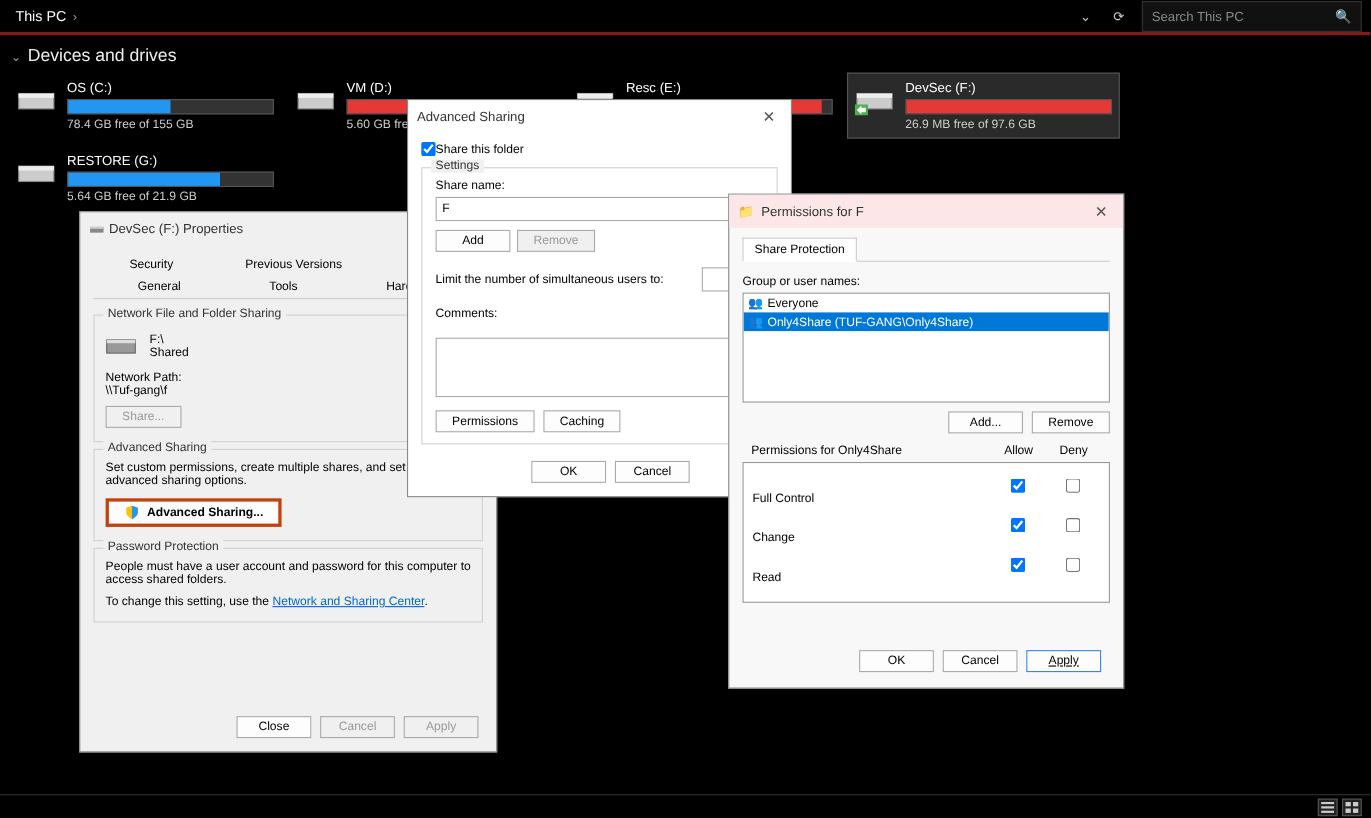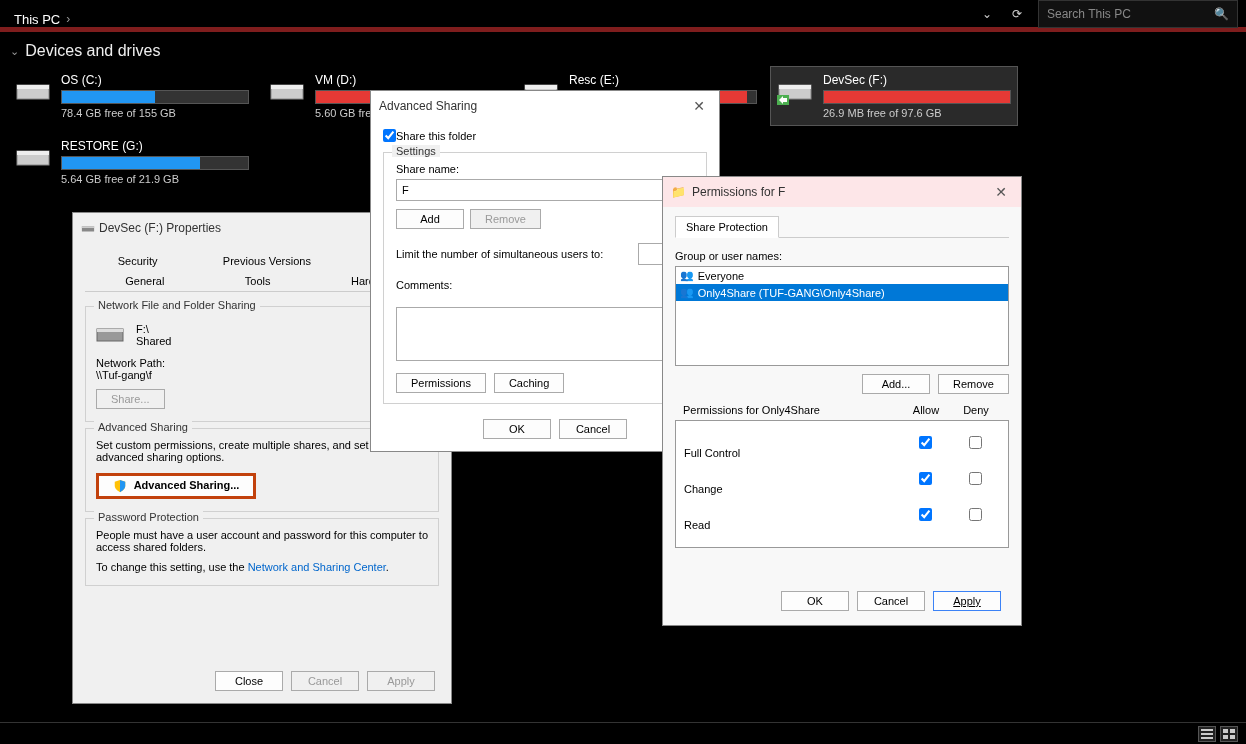--- a/index.html
+++ b/index.html
@@ -1,19 +1,19 @@
 <!DOCTYPE html>
 <html><head>
 <meta charset="utf-8">
 <style>
 * { margin: 0; padding: 0; box-sizing: border-box; font-family: "Segoe UI", Arial, sans-serif; }
 body { background: #000; width: 1246px; height: 744px; overflow: hidden; position: relative; color: #fff; font-size: 12px; }
 
 
-.topbar { height: 32px; display: flex; padding: 12px 8px; border-bottom: 5px solid #7f1d1d; }
+.topbar { height: 32px; display: flex; align-items: center; padding: 12px 8px; border-bottom: 3px solid #7f1d1d; }
 .crumb { color: #fff; font-size: 13px; padding: 0 6px; }
 .crumb-sep { color: #999; }
 .top-right { margin-left: auto; display: flex; align-items: center; gap: 12px; }
 .top-icon { color: #ccc; cursor: pointer; padding: 4px; }
 .searchbox { background: #111; border: 1px solid #333; width: 200px; height: 28px; display: flex; align-items: center; padding: 0 8px; color: #888; justify-content: space-between; }
 
 
 .section-header { padding: 10px 10px 6px 10px; font-size: 16px; color: #eee; display: flex; align-items: center; gap: 6px; }
 .chev { color: #999; font-size: 11px; }
 
@@ -38,21 +38,21 @@
 .btn.primary { border: 1px solid #3b82f6; }
 .group { border: 1px solid #d0d0d0; margin: 6px 0; padding: 10px 10px 12px 10px; position: relative; }
 .group-title { position: absolute; top: -8px; left: 8px; background: #f0f0f0; padding: 0 4px; font-size: 11px; color: #333; }
 .inputtext { border: 1px solid #aaa; background: #fff; padding: 3px 5px; height: 22px; font-size: 11px; width: 100%; }
 .textarea { border: 1px solid #aaa; background: #fff; width: 100%; height: 54px; }
 .footer-btns { display: flex; gap: 8px; justify-content: flex-end; padding: 8px 12px; }
 
 
 .tabs { display: flex; border-bottom: 1px solid #ccc; }
 .tab { padding: 4px 12px; font-size: 11px; cursor: pointer; }
-.link { color: #0066cc; cursor: pointer; }
+.link { color: #0066cc; text-decoration: underline; cursor: pointer; }
 
 
 .perm-title { background: #fde6e8; }
 .perm-tab { display: inline-block; padding: 4px 10px; border: 1px solid #ccc; border-bottom: 1px solid #fff; background: #fff; font-size: 11px; position: relative; top: 1px; }
 .listbox { border: 1px solid #999; background: #fff; height: 100px; overflow: auto; }
 .listrow { padding: 2px 4px; display: flex; align-items: center; gap: 4px; font-size: 11px; }
 .listrow.selected { background: #0078d7; color: #fff; }
 .permgrid { border: 1px solid #999; background: #fff; height: 128px; padding: 4px 0; }
 .permhead { display: flex; padding: 0 8px 4px 8px; }
 .permhead .lbl { flex: 1; }
@@ -163,21 +163,21 @@
     <div class="drive-body">
       <div class="drive-title">RESTORE (G:)</div>
       <div class="drive-bar">
           <div class="fill" style="width:74%; background:#2196f3;"></div>
         </div>
       <div class="drive-free">5.64 GB free of 21.9 GB</div>
     </div>
     </div>
   </div>
 
-<div class="dialog" style="left:72px; top:212px; width:380px; height:492px;">
+<div class="dialog" style="left:72px; top:192px; width:380px; height:492px;">
   <div class="titlebar">
     <svg class="shield" viewBox="0 0 16 16">
         <rect x="1" y="6" width="14" height="6" fill="#888"></rect>
         <rect x="1" y="6" width="14" height="2" fill="#ccc"></rect>
       </svg>
     <span>DevSec (F:) Properties</span>
   </div>
   <div class="content">
     <div class="tabs" style="justify-content:space-around; border-bottom:none;">
       <span class="tab">Security</span>

